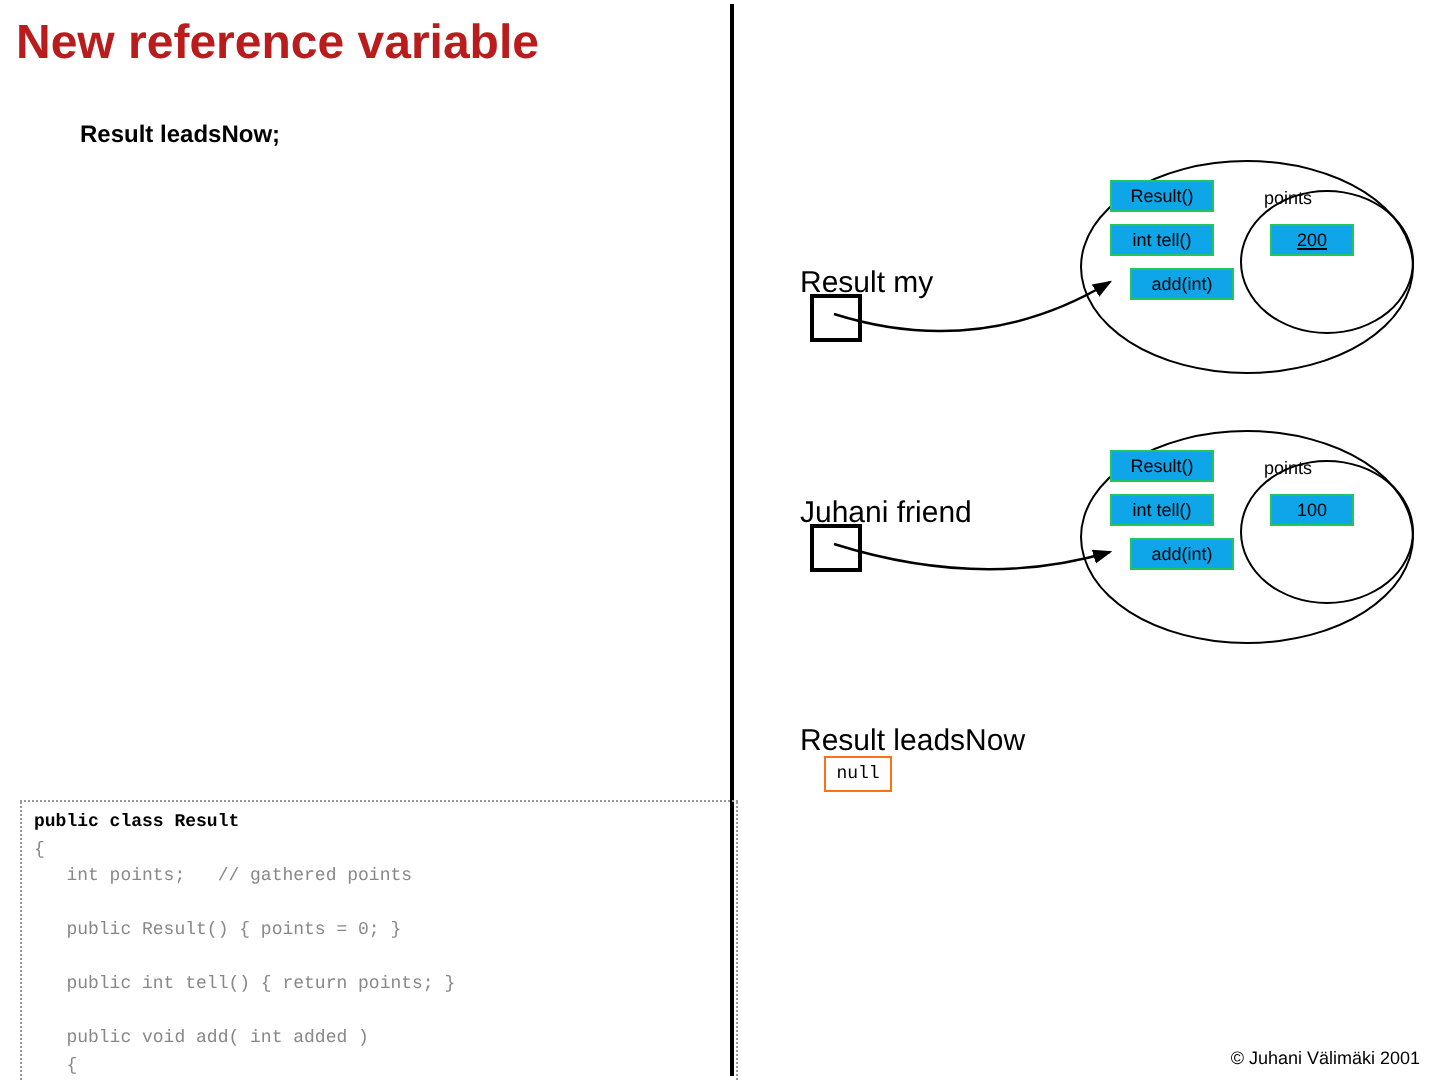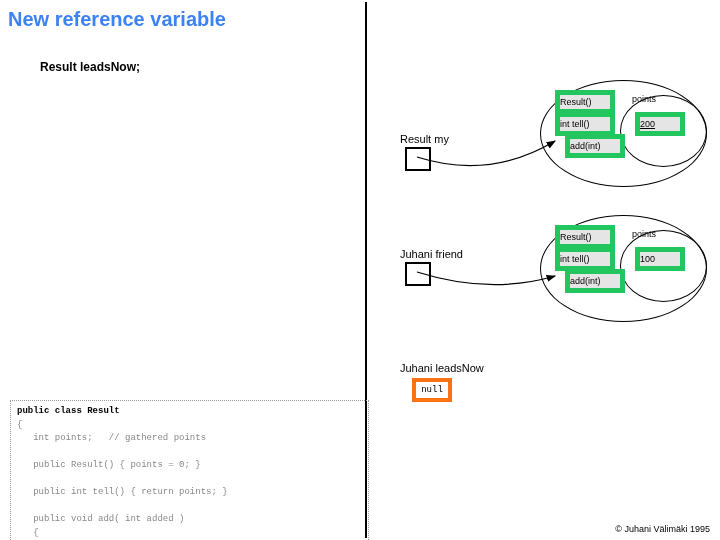--- a/index.html
+++ b/index.html
@@ -10,23 +10,23 @@
     background: #fff;
     font-family: Arial, Helvetica, sans-serif;
     font-size: 10px;
     position: relative;
     overflow: hidden;
   }
   .title {
     position: absolute;
     left: 8px;
     top: 8px;
-    font-size: 20px;
+    font-size: 24px;
     font-weight: bold;
-    color: #3b82f6;
+    color: #b91c1c;
   }
   .decl {
     position: absolute;
     left: 40px;
     top: 60px;
     font-family: Liberation Sans, sans-serif;
     font-weight: bold;
     font-size: 12px;
   }
   .vline {
@@ -44,47 +44,47 @@
     border-radius: 50%;
     background: #fff;
   }
   .ellipse-inner {
     position: absolute;
     border: 1px solid #000;
     border-radius: 50%;
   }
   .mbox {
     position: absolute;
-    border: 5px solid #22c55e;
-    background: #e5e5e5;
+    border: 1px solid #22c55e;
+    background: #0ea5e9;
     font-size: 9px;
-    text-align: left;
+    text-align: center;
     line-height: 14px;
     width: 50px;
     height: 14px;
   }
   .lbl {
     position: absolute;
     font-size: 9px;
   }
 
   .refvar {
     position: absolute;
-    font-size: 11px;
+    font-size: 15px;
   }
   .refbox {
     position: absolute;
     border: 2px solid #000;
     width: 22px;
     height: 20px;
     background: #fff;
   }
   .nullbox {
     position: absolute;
-    border: 4px solid #f97316;
+    border: 1px solid #f97316;
     width: 32px;
     height: 16px;
     font-size: 9px;
     text-align: center;
     line-height: 16px;
     font-family: "Courier New", monospace;
   }
 
   .codebox {
     position: absolute;
@@ -141,21 +141,21 @@
 <div class="mbox" style="left:565px; top:269px;">add(int)</div>
 <div class="lbl" style="left:632px; top:229px;">points</div>
 <div class="mbox" style="left:635px; top:247px; width:40px;">100</div>
 
 <div class="refvar" style="left:400px; top:133px;">Result my</div>
 <div class="refbox" style="left:405px; top:147px;"></div>
 
 <div class="refvar" style="left:400px; top:248px;">Juhani friend</div>
 <div class="refbox" style="left:405px; top:262px;"></div>
 
-<div class="refvar" style="left:400px; top:362px;">Juhani leadsNow</div>
+<div class="refvar" style="left:400px; top:362px;">Result leadsNow</div>
 <div class="nullbox" style="left:412px; top:378px;">null</div>
 
 <svg class="arrows">
   <defs>
     <marker id="arr" markerWidth="8" markerHeight="8" refX="7" refY="3" orient="auto">
       <path d="M0,0 L8,3 L0,6 Z" fill="#000"></path>
     </marker>
   </defs>
   <path d="M 417 157 Q 490 180 555 141" stroke="#000" fill="none" stroke-width="1.2" marker-end="url(#arr)"></path>
   <path d="M 417 272 Q 490 295 555 276" stroke="#000" fill="none" stroke-width="1.2" marker-end="url(#arr)"></path>
@@ -168,13 +168,13 @@
    public Result() { points = 0; }
 
    public int tell() { return points; }
 
    public void add( int added )
    {
       points = points + added;
    }
 }</span></div>
 
-<div class="copyright">© Juhani Välimäki 1995</div>
+<div class="copyright">© Juhani Välimäki 2001</div>
 
 </body></html>

